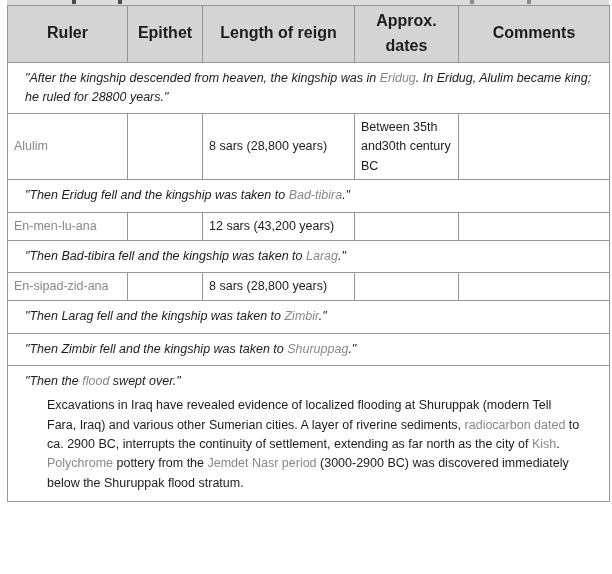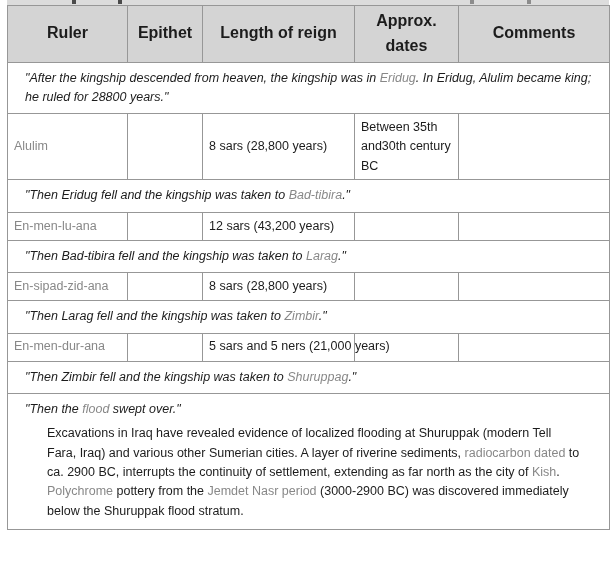--- a/index.html
+++ b/index.html
@@ -96,27 +96,20 @@
         <td class="cell"><a class="lnk">En-sipad-zid-ana</a></td>
         <td class="cell" style="padding: 3.5px 2px;"></td>
         <td class="cell">8 sars (28,800 years)</td>
         <td class="cell cell-dates"></td>
         <td class="cell"></td>
       </tr>
       <tr>
         <td colspan="5" class="quote-cell"><span>"Then Larag fell and the kingship was taken to </span><a class="lnk">Zimbir</a><span>."</span></td>
       </tr>
       <tr>
-        <td class="cell"><a class="lnk">En-men-dur-ana</a></td>
-        <td class="cell" style="padding: 3.5px 2px;"></td>
-        <td class="cell">5 sars and 5 ners (21,000 years)</td>
-        <td class="cell cell-dates"></td>
-        <td class="cell"></td>
-      </tr>
-      <tr>
         <td colspan="5" class="quote-cell"><span>"Then Zimbir fell and the kingship was taken to </span><a class="lnk">Shuruppag</a><span>."</span></td>
       </tr>
       <tr>
         <td colspan="5" class="note-cell">
           <div class="note-quote"><span>"Then the </span><a class="lnk">flood</a><span> swept over."</span></div>
           <div class="note-para"><span>Excavations in Iraq have revealed evidence of localized flooding at Shuruppak (modern Tell Fara, Iraq) and various other Sumerian cities. A layer of riverine sediments, </span><a class="lnk">radiocarbon dated</a><span> to ca. 2900 BC, interrupts the continuity of settlement, extending as far north as the city of </span><a class="lnk">Kish</a><span>. </span><a class="lnk">Polychrome</a><span> pottery from the </span><a class="lnk">Jemdet Nasr period</a><span> (3000-2900 BC) was discovered immediately below the Shuruppak flood stratum.</span></div>
         </td>
       </tr>
     </tbody>
 </table>

